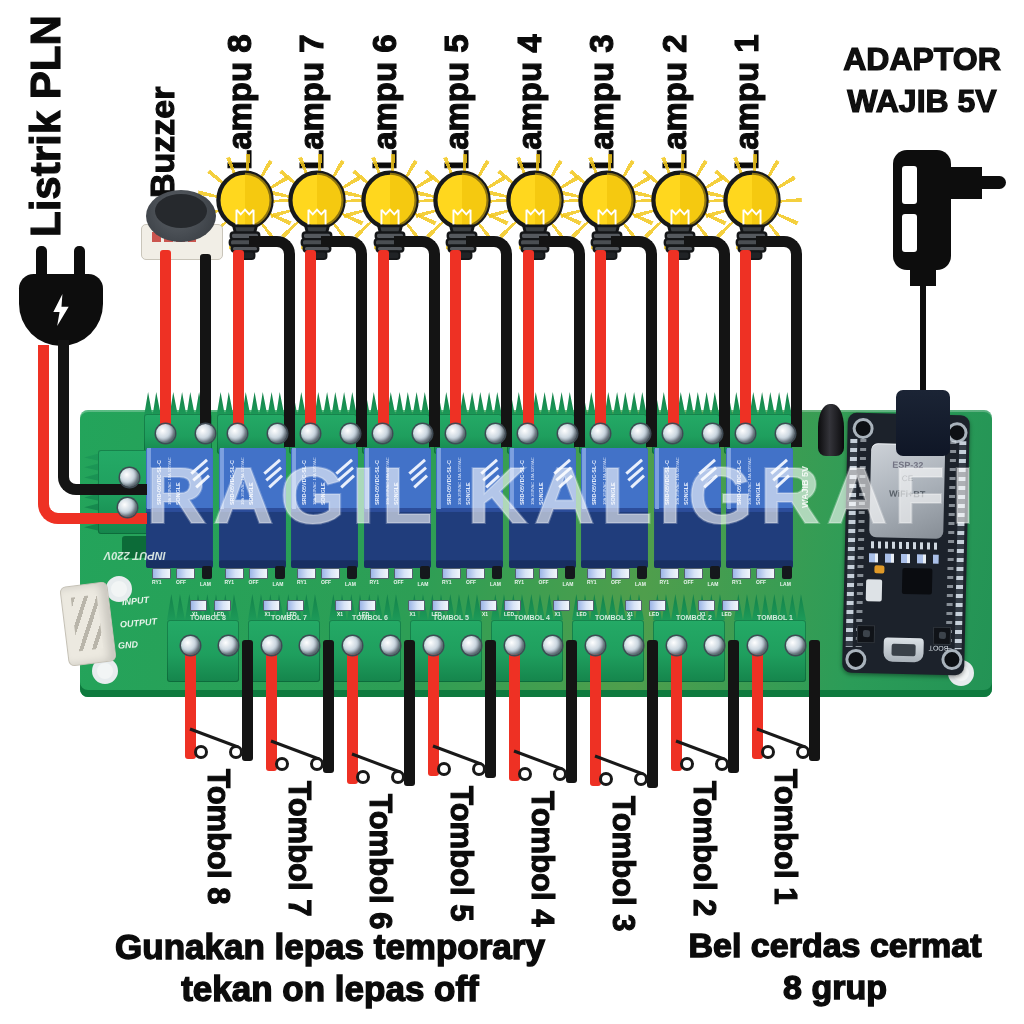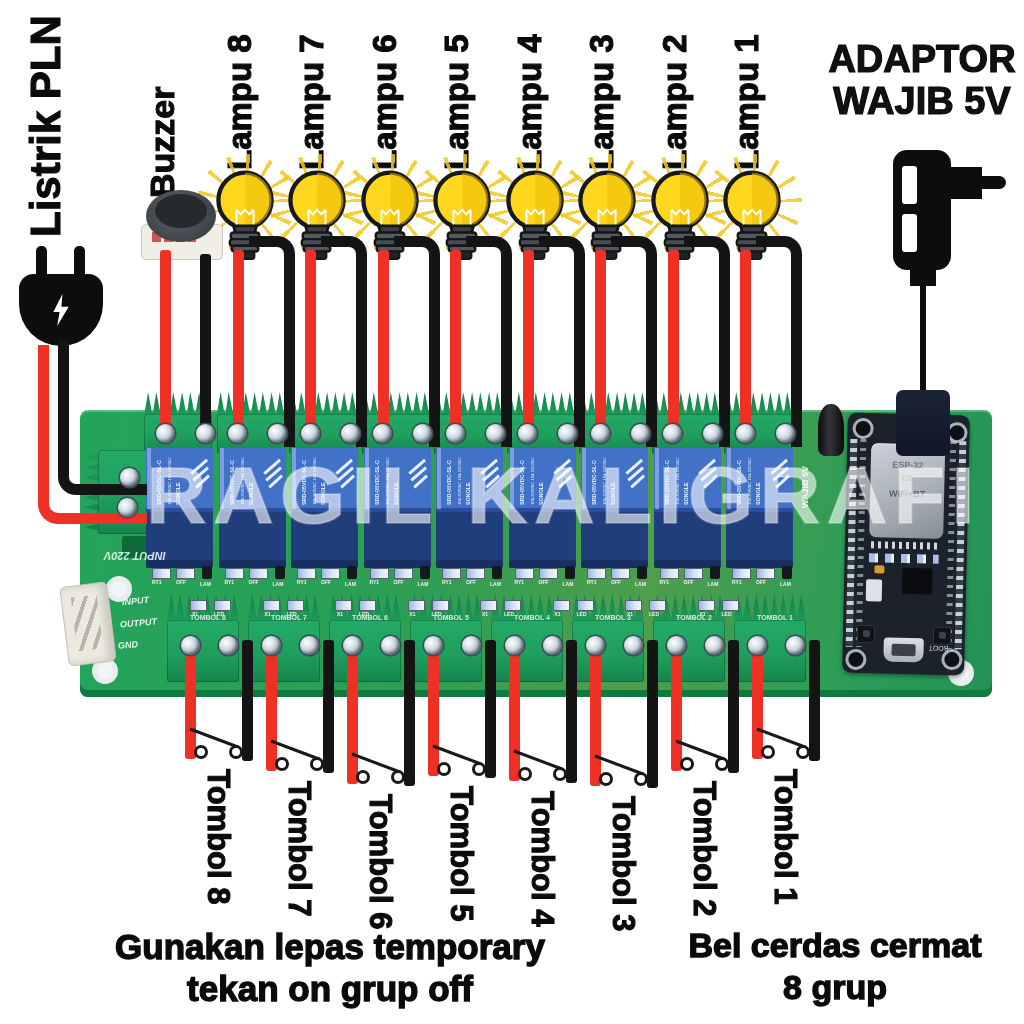--- a/index.html
+++ b/index.html
@@ -194,21 +194,21 @@
   <div class="lamp-g" style="--x:740px">
     <div class="abs vtext-up lampu-label lab">Lampu 1</div>
     <div class="abs rays"></div>
     <svg class="abs bulb">
         <use href="#bulb"></use>
       </svg>
     <div class="abs wire-red wr"></div>
     <div class="abs lwire wb"></div>
   </div>
 
-  <div class="abs" style="left:822px;top:38px;width:200px;text-align:center;font-size:38px;font-weight:bold;line-height:42px;-webkit-text-stroke:1.2px #0b0b0b;">
+  <div class="abs" style="left:822px;top:38px;width:200px;text-align:center;font-size:32px;font-weight:bold;line-height:42px;-webkit-text-stroke:1.2px #0b0b0b;">
     <div>ADAPTOR</div>
     <div>WAJIB 5V</div>
   </div>
   <div class="abs blackpart" style="left:920px;top:282px;width:6px;height:130px;"></div>
   <div class="abs blackpart" style="left:948px;top:167px;width:34px;height:32px;"></div>
   <div class="abs blackpart" style="left:978px;top:176px;width:28px;height:13px;border-radius:0 7px 7px 0;"></div>
   <div class="abs blackpart" style="left:893px;top:150px;width:58px;height:120px;border-radius:14px;"></div>
   <div class="abs" style="left:902px;top:166px;width:15px;height:38px;background:#fff;border-radius:3px;"></div>
   <div class="abs" style="left:902px;top:214px;width:15px;height:38px;background:#fff;border-radius:3px;"></div>
   <div class="abs blackpart" style="left:910px;top:268px;width:26px;height:18px;"></div>
@@ -560,20 +560,20 @@
     <div class="abs wire-red wr"></div>
     <div class="abs wire-black wb"></div>
     <svg class="abs sw">
         <use href="#switchsym"></use>
       </svg>
     <div class="abs vtext-down tombol-label lab">Tombol 1</div>
   </div>
 
   <div class="abs caption" style="left:80px;top:926px;width:500px;">
     <div>Gunakan lepas temporary</div>
-    <div>tekan on grup off</div>
+    <div>tekan on lepas off</div>
   </div>
   <div class="abs caption" style="left:640px;top:924px;width:390px;font-size:34px;">
     <div>Bel cerdas cermat</div>
     <div>8 grup</div>
   </div>
 
 </div>
 
 </body></html>

